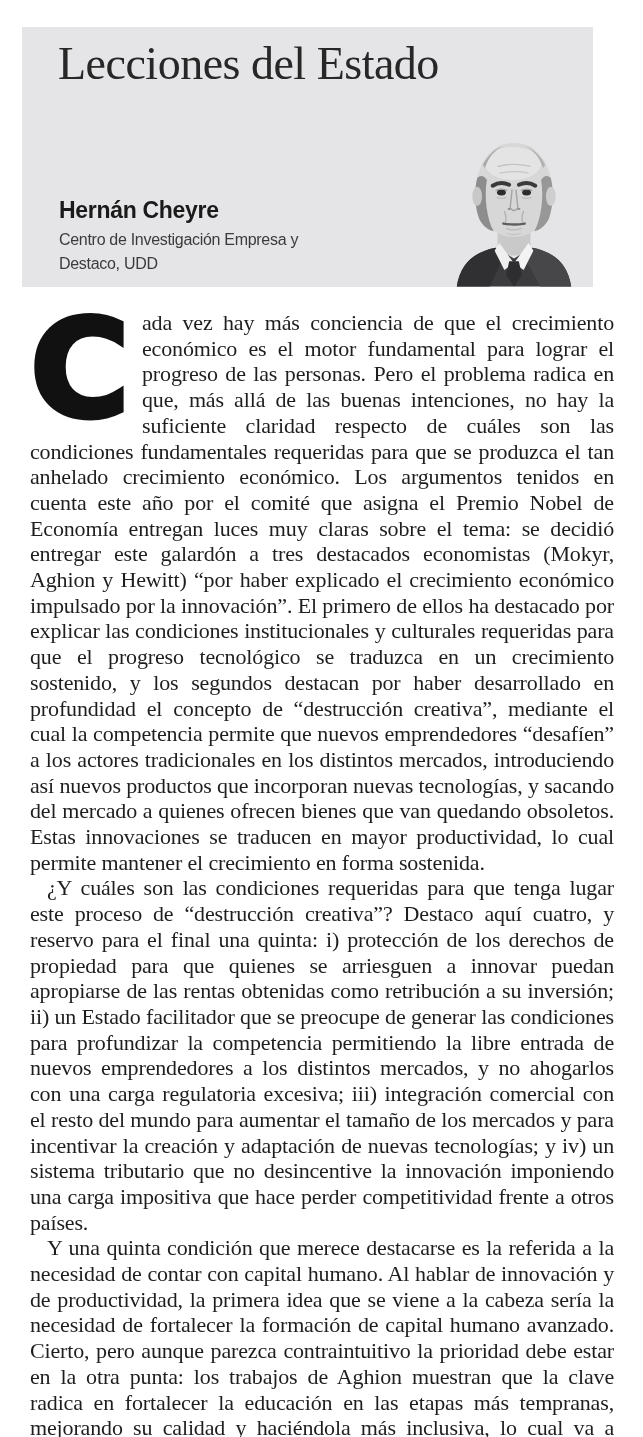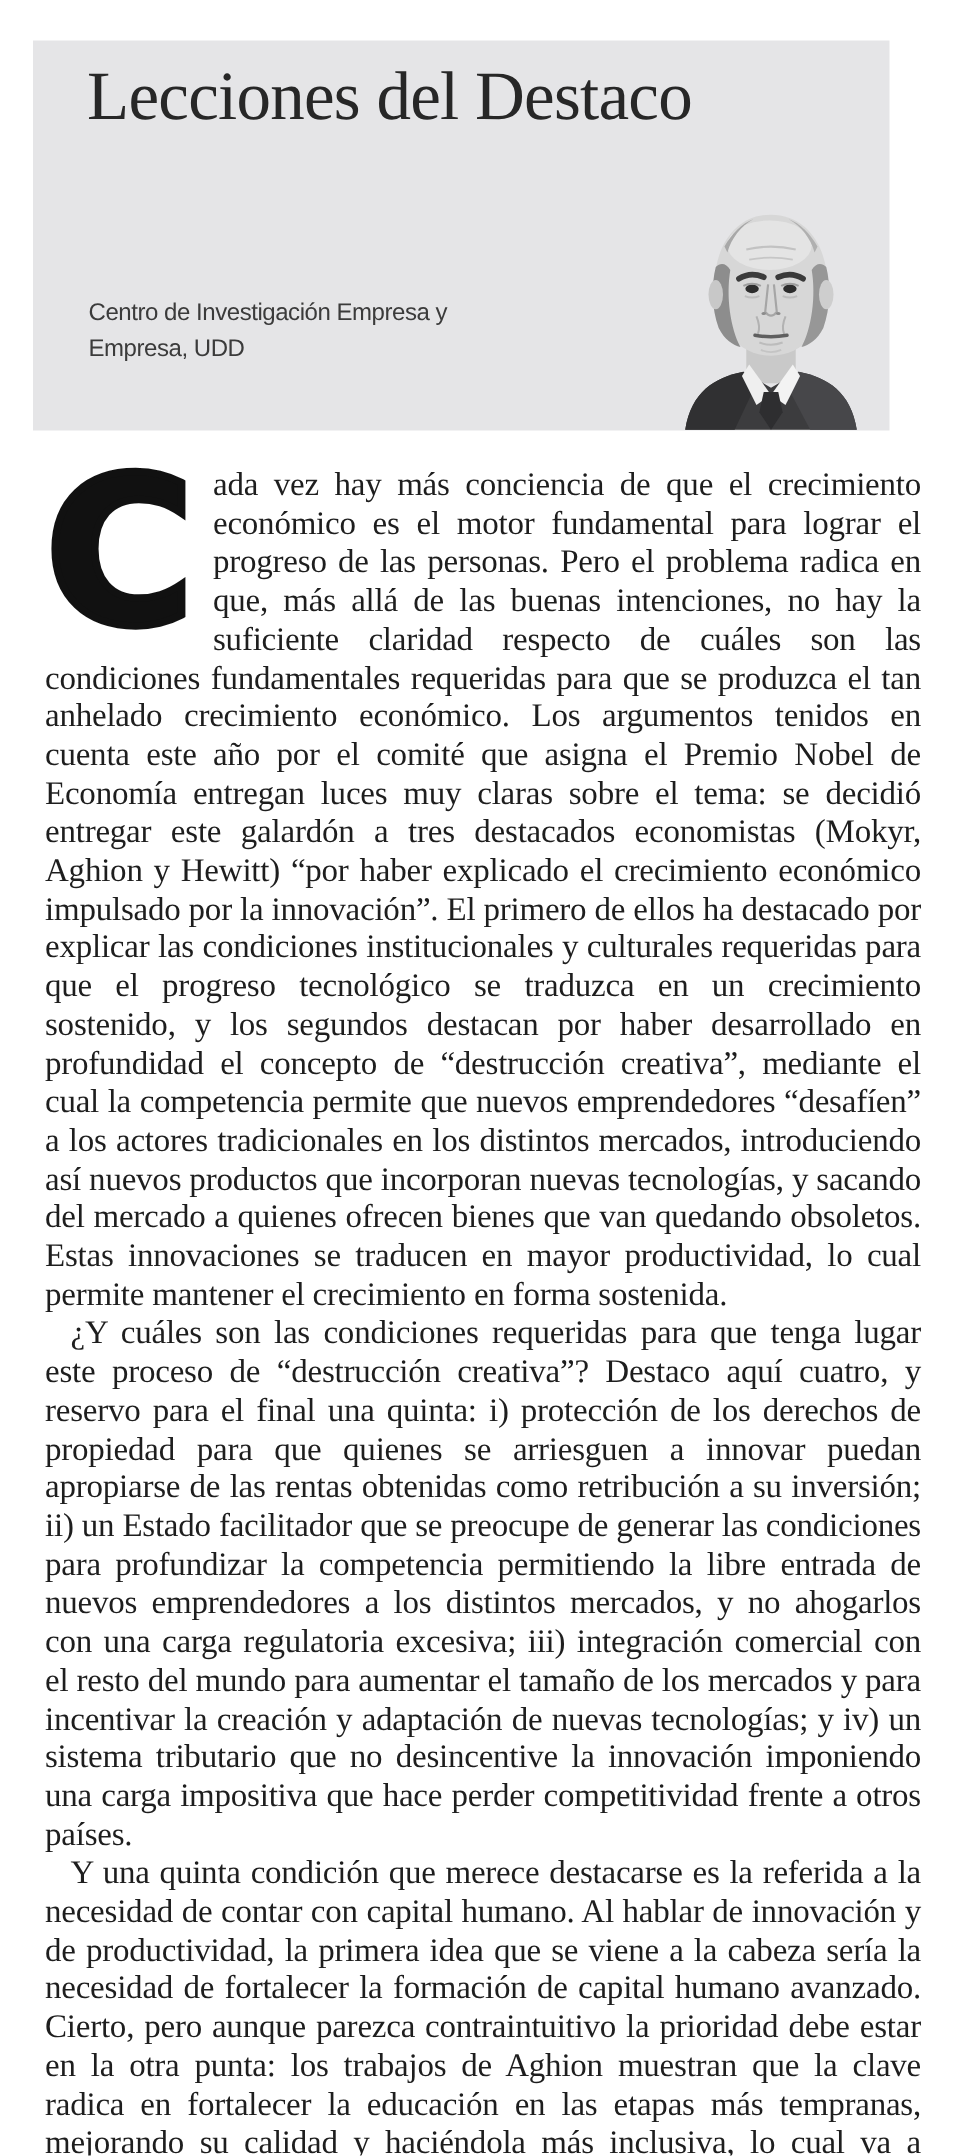--- a/index.html
+++ b/index.html
@@ -47,26 +47,27 @@
     font-size:136px;line-height:112px;color:#111111;
     -webkit-text-stroke:5px #111111;
     margin:3px 12px 6px 0;text-align:left;
   }
 </style>
 </head>
 <body>
 
 <header class="masthead">
   <h1 class="title">
-    <span>Lecciones del Destaco</span><br>
+    <span>Lecciones del Estado</span><br>
   </h1>
 
   <div class="author">
+    <div class="author-name">Hernán Cheyre</div>
     <div class="author-affiliation">Centro de Investigación Empresa y</div>
-    <div class="author-affiliation">Empresa, UDD</div>
+    <div class="author-affiliation">Destaco, UDD</div>
   </div>
 
   <div class="portrait">
     <svg viewBox="0 0 130 160" xmlns="http://www.w3.org/2000/svg">
 
       <rect x="48" y="92" width="34" height="36" fill="#c9c9c9"></rect>
       <path d="M48,100 Q65,112 82,100 L82,92 L48,92 Z" fill="#b5b5b5"></path>
 
       <path d="M6,160 C10,134 26,124 46,120 L65,131 L84,120 C104,124 120,134 124,160 Z" fill="#3c3c3e"></path>
       <path d="M6,160 C10,134 26,124 46,120 L56,126 L40,160 Z" fill="#303032"></path>

